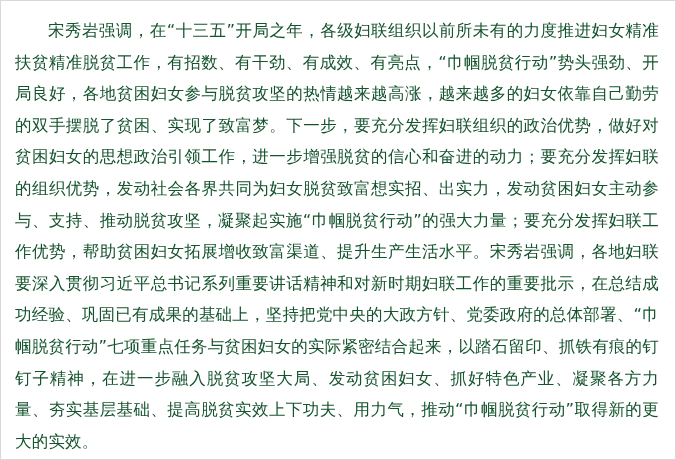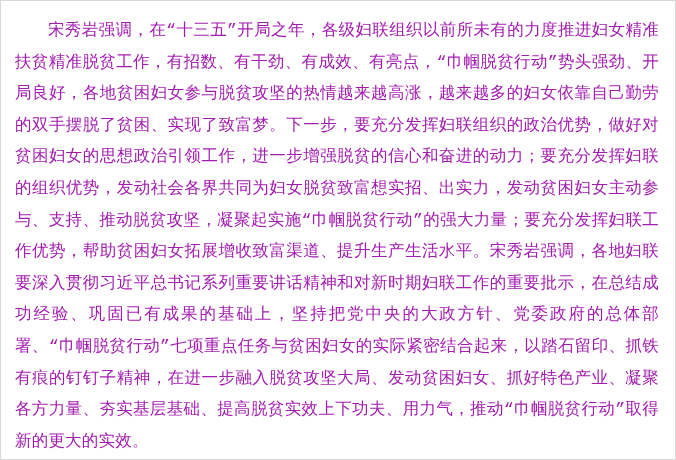--- a/index.html
+++ b/index.html
@@ -18,26 +18,25 @@
     width: 676px;
     height: 460px;
     background: #ffffff;
     border: 1px solid #d8d8d8;
     padding: 14px 16px 10px 14px;
     position: relative;
   }
   .doc-body {
     font-size: 16.5px;
     line-height: 31.6px;
-    color: #a21caf;
+    color: #14532d;
     text-align: justify;
     text-justify: inter-ideograph;
     letter-spacing: 0.2px;
     word-break: break-all;
-    font-family: Liberation Mono, monospace;
   }
   .doc-body p {
     margin: 0;
     text-indent: 2em;
   }
 </style>
 </head>
 <body>
 
 <div class="page">

